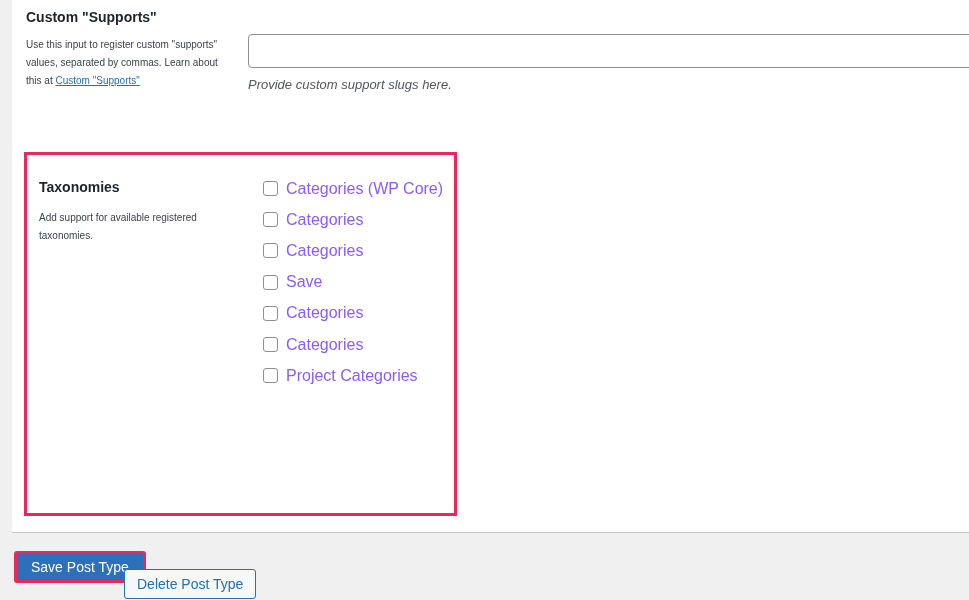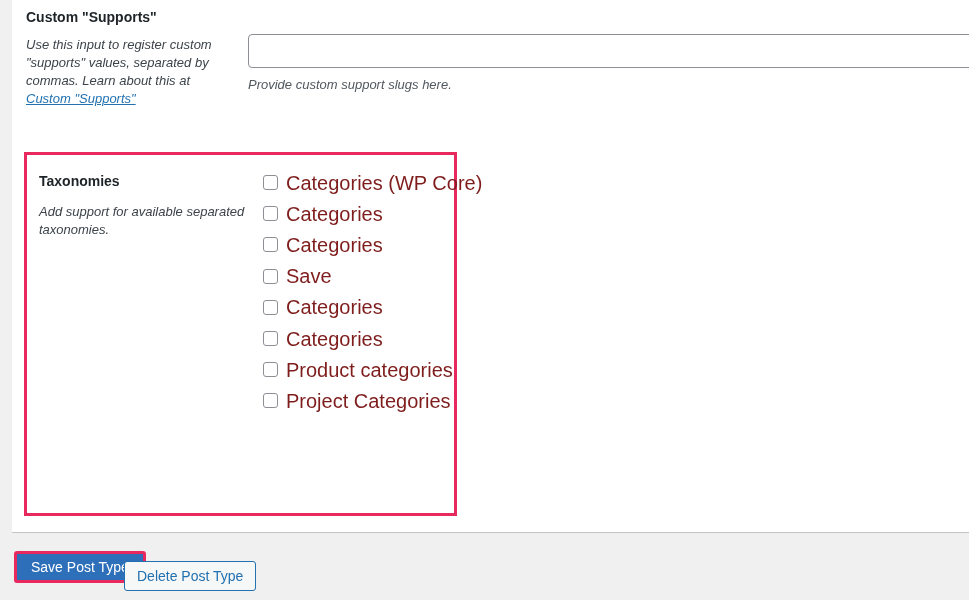--- a/index.html
+++ b/index.html
@@ -63,25 +63,24 @@
   }
 
   .field-title {
     font-size: 14px;
     font-weight: bold;
     color: #1d2327;
     margin: 0 0 10px 0;
     line-height: 1.3;
   }
   .field-desc {
-    font-size: 13px;
+    font-size: 10px;
     line-height: 18px;
     color: #3c434a;
     margin: 0;
-    font-style: italic;
   }
   .field-desc a {
     color: #2271b1;
     text-decoration: underline;
   }
 
   
   #supports-row {
     position: absolute;
     left: 14px;
@@ -123,20 +122,21 @@
     border: 3px solid #e8295e;
     box-sizing: border-box;
     background: #ffffff;
   }
   #taxonomies-inner {
     display: flex;
     align-items: flex-start;
     padding: 12px 0 0 12px;
     box-sizing: border-box;
     height: 100%;
+    margin-top: 6px;
   }
   #taxonomies-inner .field-label-col {
     width: 224px;
     flex: 0 0 224px;
     padding-right: 16px;
     padding-top: 5px;
   }
   #taxonomies-inner .field-title { margin-bottom: 13px; }
 
   .checkbox-list {
@@ -155,22 +155,22 @@
     flex: 0 0 auto;
     width: 15px;
     height: 15px;
     box-sizing: border-box;
     border: 1px solid #8c8f94;
     border-radius: 3px;
     background: #ffffff;
     margin-right: 8px;
   }
   .cb-label {
-    font-size: 20px;
-    color: #7f1d1d;
+    font-size: 16px;
+    color: #8b5cf6;
     line-height: 1;
     white-space: nowrap;
   }
 
   
   #footer-actions {
     position: absolute;
     left: 0;
     top: 533px;
     width: 969px;
@@ -194,21 +194,21 @@
     left: 14px;
     top: 18px;
     height: 32px;
     padding: 0 14px;
     background: #2d6fb8;
     color: #ffffff;
     border: 3px solid #e8295e;
   }
   #delete-button {
     left: 124px;
-    top: 28px;
+    top: 36px;
     height: 30px;
     padding: 0 12px;
     background: #f6f7f7;
     color: #2271b1;
     border: 1px solid #2271b1;
   }
 </style>
 </head>
 <body>
 
@@ -226,21 +226,21 @@
       <div class="field-input-col">
         <input class="text-input" type="text" id="custom-supports-input" placeholder="" style="">
         <p class="input-hint">Provide custom support slugs here.</p>
       </div>
     </div>
 
     <div id="taxonomies-block">
       <div id="taxonomies-inner">
         <div class="field-label-col">
           <h3 class="field-title">Taxonomies</h3>
-          <p class="field-desc">Add support for available separated taxonomies.</p>
+          <p class="field-desc">Add support for available registered taxonomies.</p>
         </div>
         <ul class="checkbox-list" id="taxonomy-checkbox-list">
 
         <li class="checkbox-item">
               <span class="cb-box"></span>
               <span class="cb-label">Categories (WP Core)</span>
             </li>
             <li class="checkbox-item">
               <span class="cb-box"></span>
               <span class="cb-label">Categories</span>
@@ -253,24 +253,20 @@
               <span class="cb-box"></span>
               <span class="cb-label">Save</span>
             </li>
             <li class="checkbox-item">
               <span class="cb-box"></span>
               <span class="cb-label">Categories</span>
             </li>
             <li class="checkbox-item">
               <span class="cb-box"></span>
               <span class="cb-label">Categories</span>
-            </li>
-            <li class="checkbox-item">
-              <span class="cb-box"></span>
-              <span class="cb-label">Product categories</span>
             </li>
             <li class="checkbox-item">
               <span class="cb-box"></span>
               <span class="cb-label">Project Categories</span>
             </li>
           </ul>
       </div>
     </div>
 
   </div>

